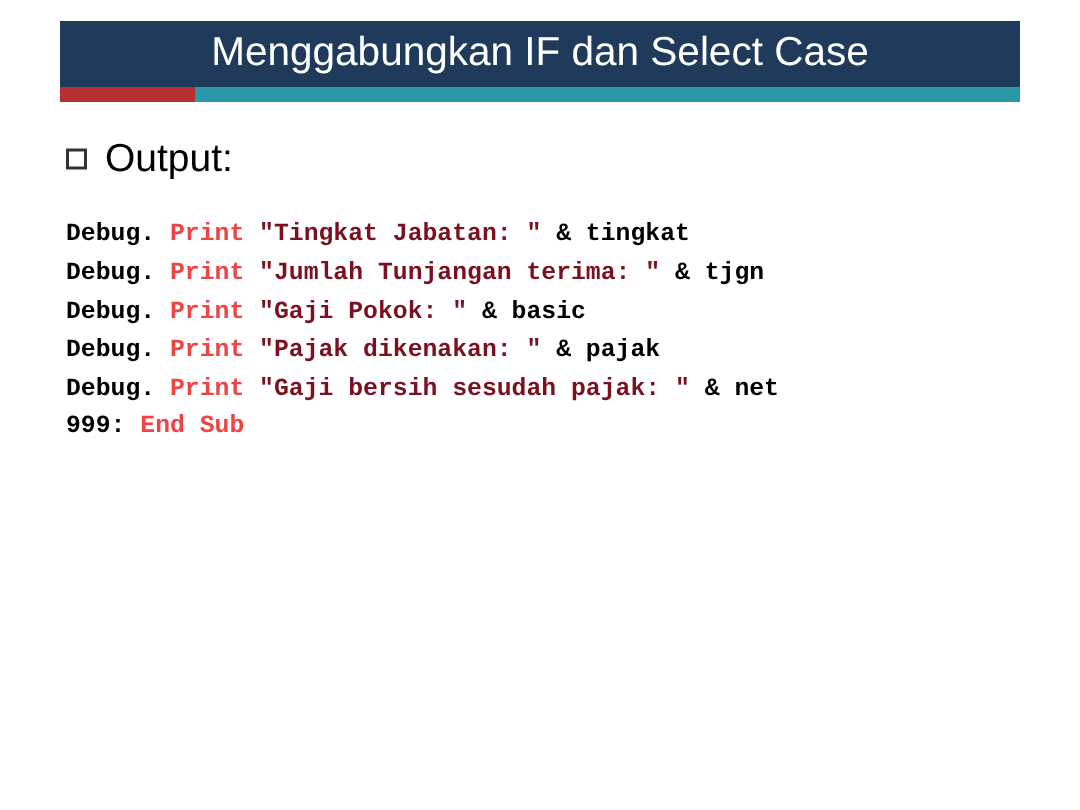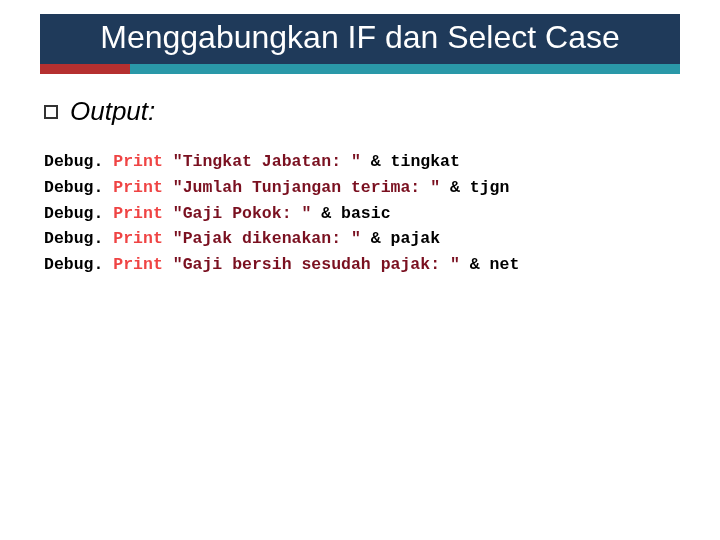--- a/index.html
+++ b/index.html
@@ -14,21 +14,21 @@
   .title-block {
     position: relative;
     margin: 14px 40px 0 40px;
   }
   .title-bg {
     background: #1f3a5a;
     padding: 4px 0 8px 0;
   }
   .title-text {
     color: #ffffff;
-    font-size: 32px;
+    font-size: 27px;
     font-weight: 400;
     text-align: center;
     line-height: 1.2;
   }
   .underline-row {
     display: flex;
     height: 10px;
     width: 100%;
   }
   .underline-red {
@@ -40,21 +40,20 @@
     background: #2a98a8;
   }
   .body-area {
     padding: 22px 44px 0 44px;
   }
   .bullet-row {
     display: flex;
     align-items: center;
     gap: 12px;
     margin-bottom: 22px;
-    font-style: italic;
   }
   .bullet-icon {
     width: 14px;
     height: 14px;
     border: 2px solid #333;
     display: inline-block;
   }
   .bullet-label {
     font-size: 26px;
     color: #000;
@@ -89,14 +88,15 @@
     <span class="bullet-icon"></span>
     <span class="bullet-label">Output:</span>
   </div>
 
   <div class="code-block">
     <div class="code-line"><span>Debug. </span><span class="kw">Print</span><span> </span><span class="str">"Tingkat Jabatan: "</span><span> &amp; tingkat</span></div>
     <div class="code-line"><span>Debug. </span><span class="kw">Print</span><span> </span><span class="str">"Jumlah Tunjangan terima: "</span><span> &amp; tjgn</span></div>
     <div class="code-line"><span>Debug. </span><span class="kw">Print</span><span> </span><span class="str">"Gaji Pokok: "</span><span> &amp; basic</span></div>
     <div class="code-line"><span>Debug. </span><span class="kw">Print</span><span> </span><span class="str">"Pajak dikenakan: "</span><span> &amp; pajak</span></div>
     <div class="code-line"><span>Debug. </span><span class="kw">Print</span><span> </span><span class="str">"Gaji bersih sesudah pajak: "</span><span> &amp; net</span></div>
+    <div class="code-line"><span>999: </span><span class="kw">End Sub</span></div>
   </div>
 </div>
 
 </body></html>

